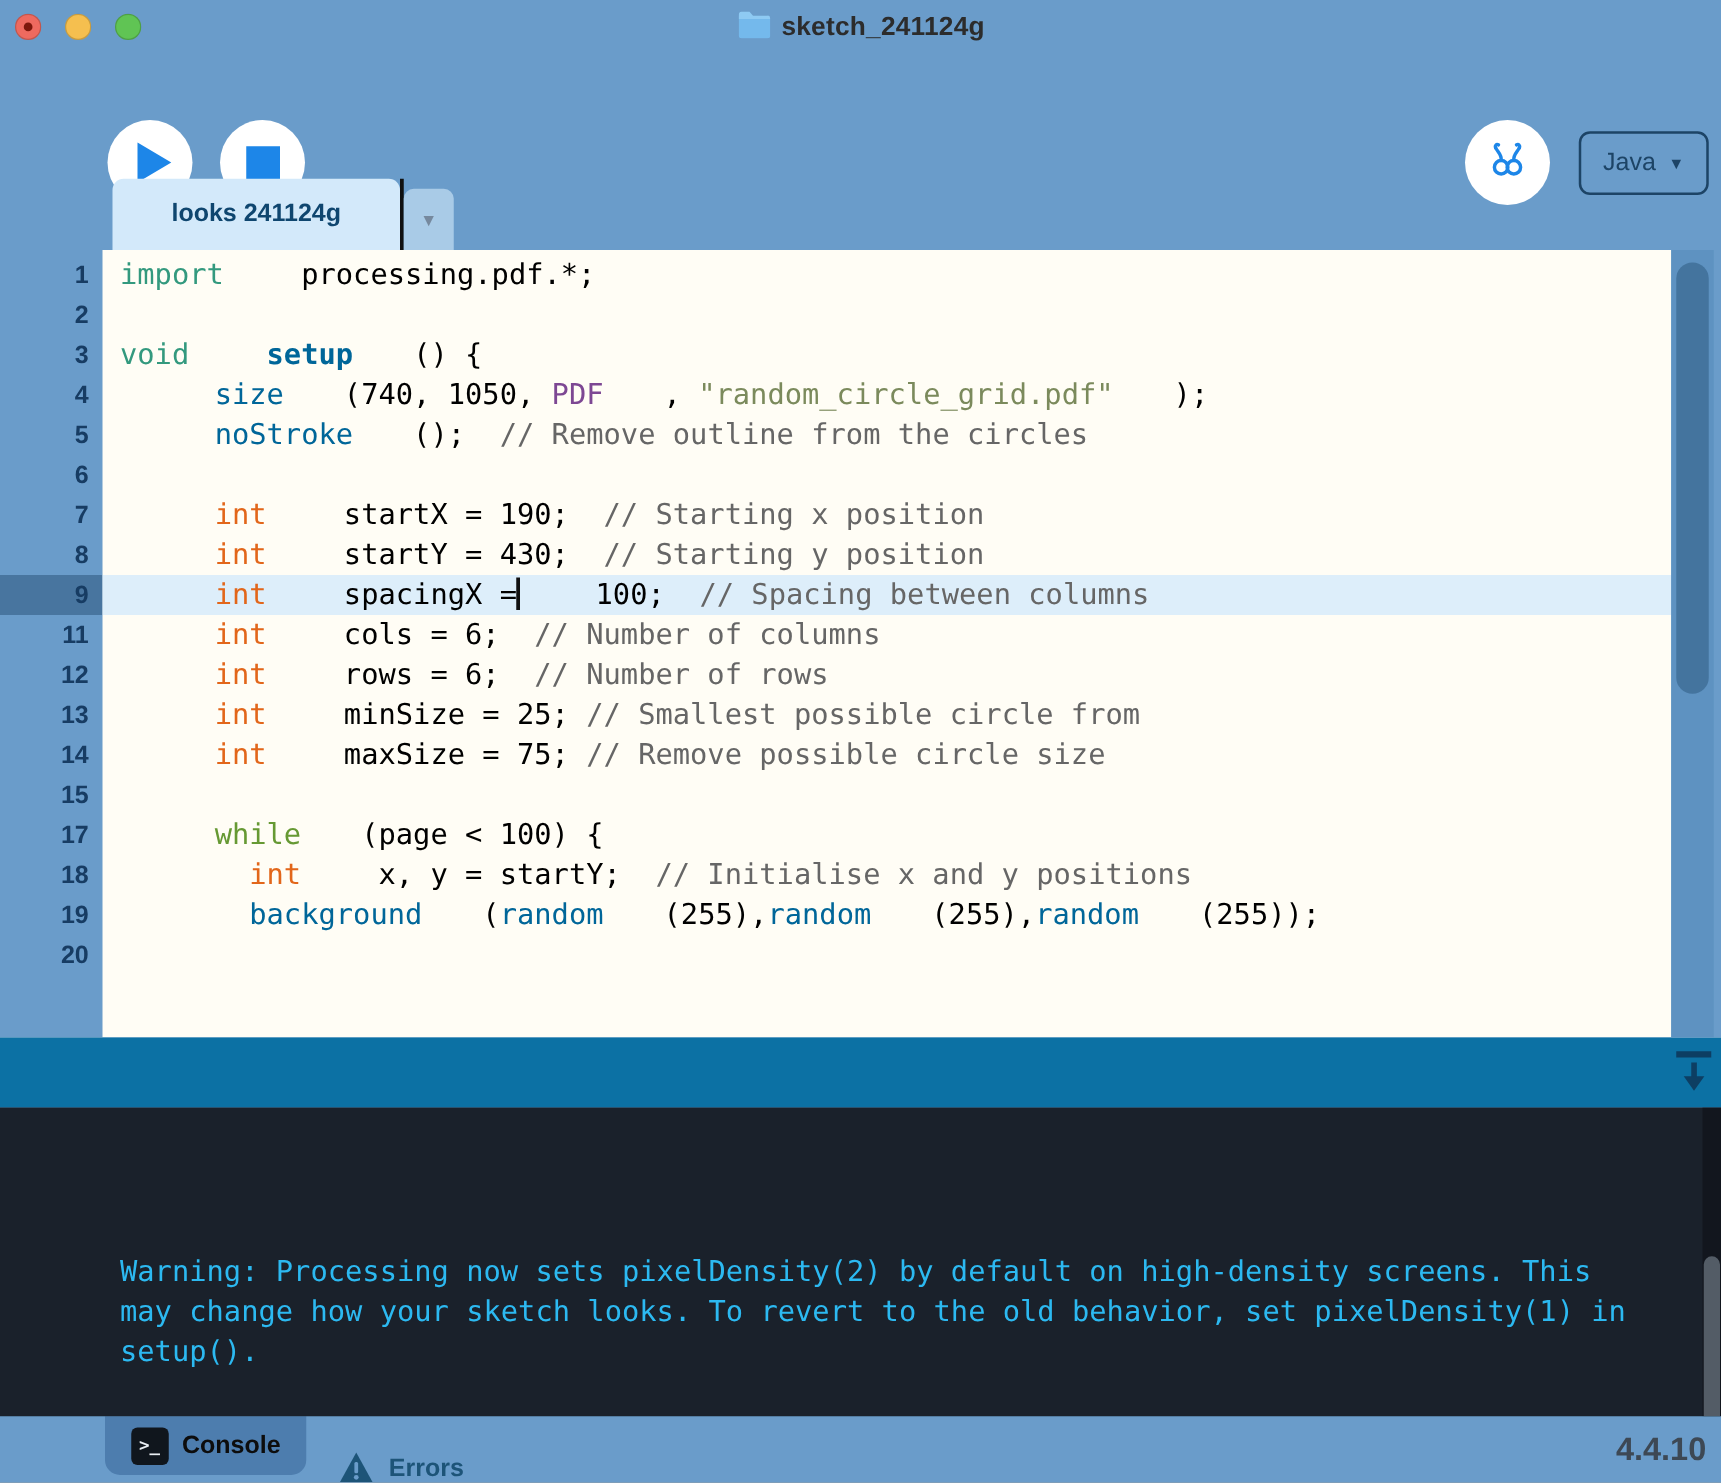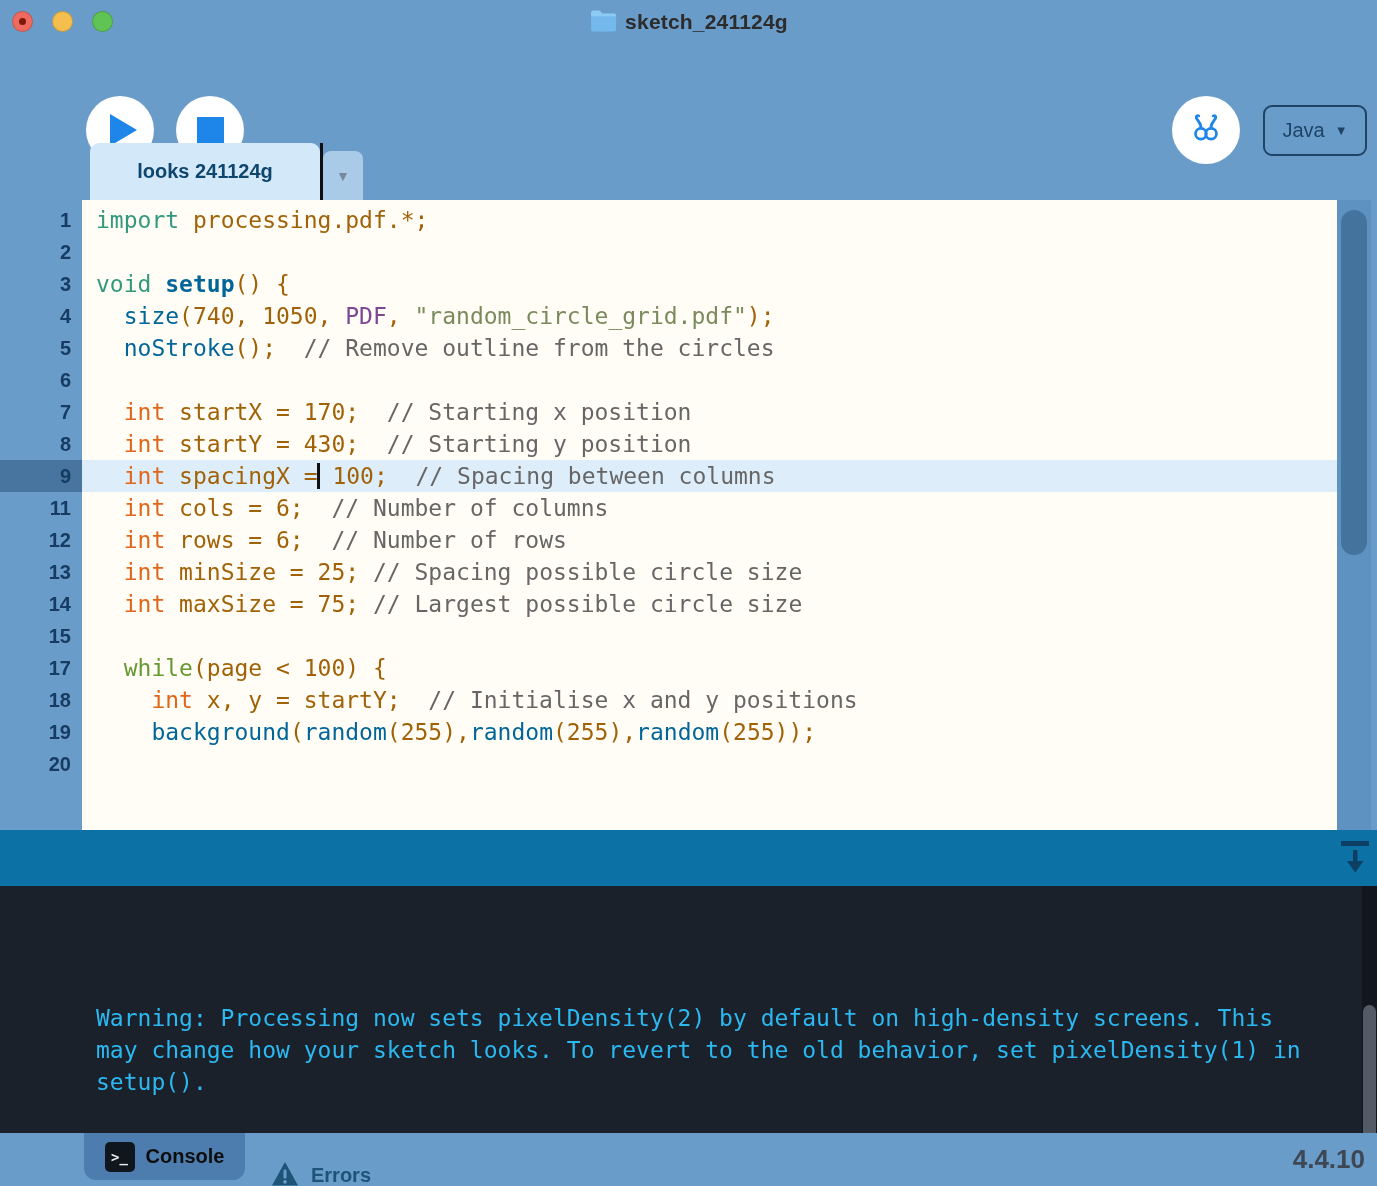--- a/index.html
+++ b/index.html
@@ -62,21 +62,21 @@
   .gutter-bg { position:absolute; left:0; top:0; width:82px; height:100%; background:var(--frame); z-index:0; }
   .code-lines { position:relative; z-index:1; padding-top:4px;
                 font-family:"DejaVu Sans Mono", monospace; font-size:23px; }
   .code-row { display:flex; height:32px; }
   .gutter-cell { flex:0 0 82px; width:82px; color:var(--gutter-num); background:transparent;
                  font-family:"Liberation Sans", sans-serif; font-weight:bold; font-size:20px;
                  text-align:right; padding-right:11px; line-height:32px; }
   .code-text { flex:1; white-space:pre; line-height:32px; padding-left:14px; color:#111; margin-right:40px; }
   .code-row.highlight .gutter-cell { background:var(--cur-gutter); }
   .code-row.highlight .code-text { background:var(--cur-line); }
-  .seg-plain { color:#a16207; }
+  .seg-plain { color:#000000;margin-left:48px; }
   .seg-kw1 { color:var(--c-kw1); }
   .seg-kw3 { color:var(--c-kw3);margin-top:40px; }
   .seg-fn  { color:var(--c-fn); }
   .seg-fnb { color:var(--c-fn); font-weight:bold; }
   .seg-type{ color:var(--c-type); }
   .seg-const{ color:var(--c-const); }
   .seg-str { color:var(--c-str); }
   .seg-com { color:var(--c-com); }
   .caret { display:inline-block; width:3px; height:26px; background:#101010; vertical-align:-5px; margin:0 -1px; }
   .editor-scrollbar { position:absolute; right:0; top:0; width:40px; height:100%; background:var(--frame); z-index:2; }
@@ -188,45 +188,45 @@
         <div class="code-row">
           <div class="gutter-cell">5</div>
           <div class="code-text"><span class="seg-plain">  </span><span class="seg-fn">noStroke</span><span class="seg-plain">();  </span><span class="seg-com">// Remove outline from the circles</span></div>
         </div>
         <div class="code-row">
           <div class="gutter-cell">6</div>
           <div class="code-text"></div>
         </div>
         <div class="code-row">
           <div class="gutter-cell">7</div>
-          <div class="code-text"><span class="seg-plain">  </span><span class="seg-type">int</span><span class="seg-plain"> startX = 170;  </span><span class="seg-com">// Starting x position</span></div>
+          <div class="code-text"><span class="seg-plain">  </span><span class="seg-type">int</span><span class="seg-plain"> startX = 190;  </span><span class="seg-com">// Starting x position</span></div>
         </div>
         <div class="code-row">
           <div class="gutter-cell">8</div>
           <div class="code-text"><span class="seg-plain">  </span><span class="seg-type">int</span><span class="seg-plain"> startY = 430;  </span><span class="seg-com">// Starting y position</span></div>
         </div>
         <div class="code-row highlight">
           <div class="gutter-cell">9</div>
           <div class="code-text"><span class="seg-plain">  </span><span class="seg-type">int</span><span class="seg-plain"> spacingX =</span><span class="caret"></span><span class="seg-plain"> 100;  </span><span class="seg-com">// Spacing between columns</span></div>
         </div>
         <div class="code-row">
           <div class="gutter-cell">11</div>
           <div class="code-text"><span class="seg-plain">  </span><span class="seg-type">int</span><span class="seg-plain"> cols = 6;  </span><span class="seg-com">// Number of columns</span></div>
         </div>
         <div class="code-row">
           <div class="gutter-cell">12</div>
           <div class="code-text"><span class="seg-plain">  </span><span class="seg-type">int</span><span class="seg-plain"> rows = 6;  </span><span class="seg-com">// Number of rows</span></div>
         </div>
         <div class="code-row">
           <div class="gutter-cell">13</div>
-          <div class="code-text"><span class="seg-plain">  </span><span class="seg-type">int</span><span class="seg-plain"> minSize = 25; </span><span class="seg-com">// Spacing possible circle size</span></div>
+          <div class="code-text"><span class="seg-plain">  </span><span class="seg-type">int</span><span class="seg-plain"> minSize = 25; </span><span class="seg-com">// Smallest possible circle from</span></div>
         </div>
         <div class="code-row">
           <div class="gutter-cell">14</div>
-          <div class="code-text"><span class="seg-plain">  </span><span class="seg-type">int</span><span class="seg-plain"> maxSize = 75; </span><span class="seg-com">// Largest possible circle size</span></div>
+          <div class="code-text"><span class="seg-plain">  </span><span class="seg-type">int</span><span class="seg-plain"> maxSize = 75; </span><span class="seg-com">// Remove possible circle size</span></div>
         </div>
         <div class="code-row">
           <div class="gutter-cell">15</div>
           <div class="code-text"></div>
         </div>
         <div class="code-row">
           <div class="gutter-cell">17</div>
           <div class="code-text"><span class="seg-plain">  </span><span class="seg-kw3">while</span><span class="seg-plain">(page &lt; 100) {</span></div>
         </div>
         <div class="code-row">

